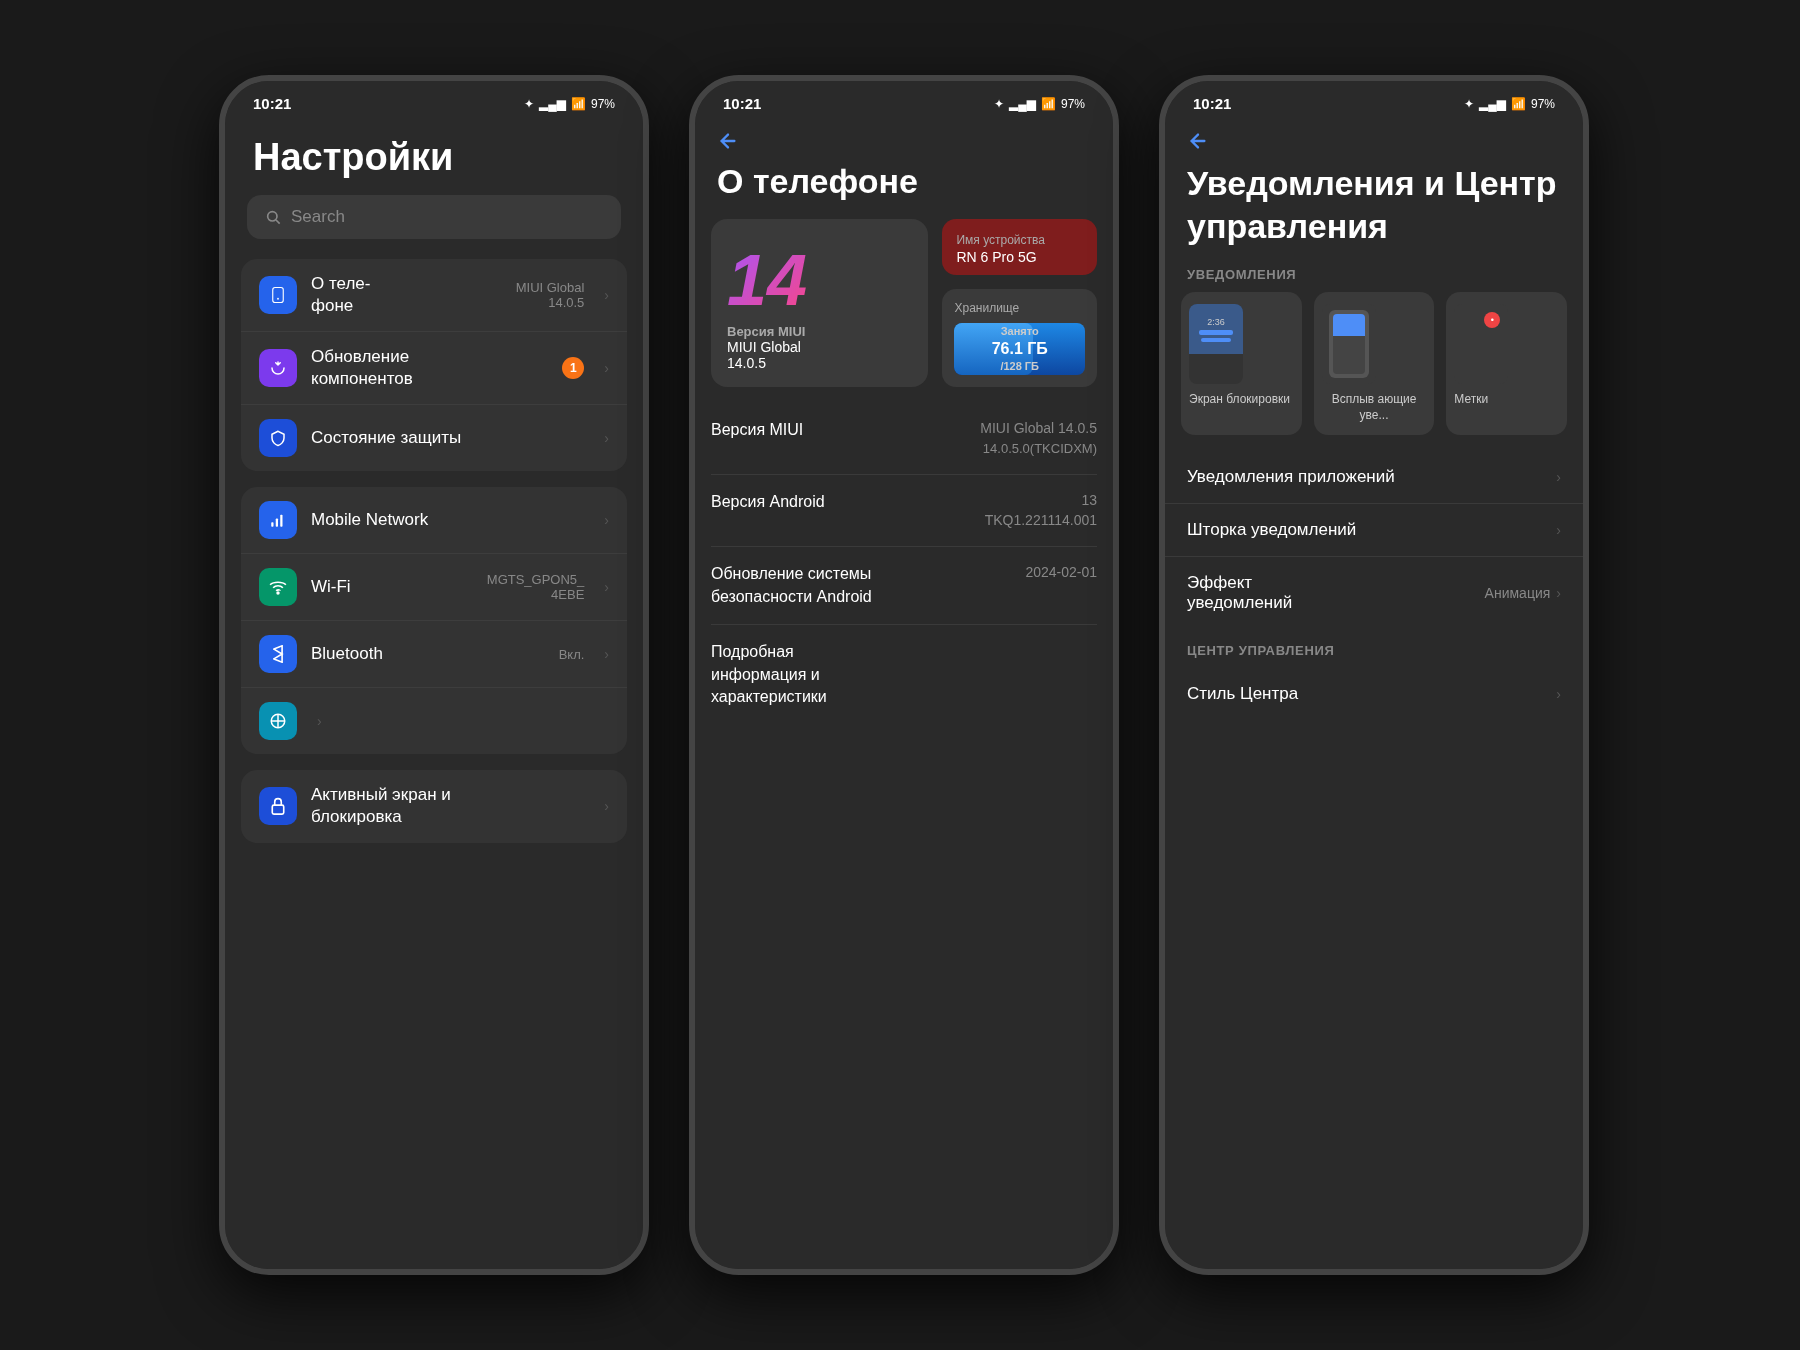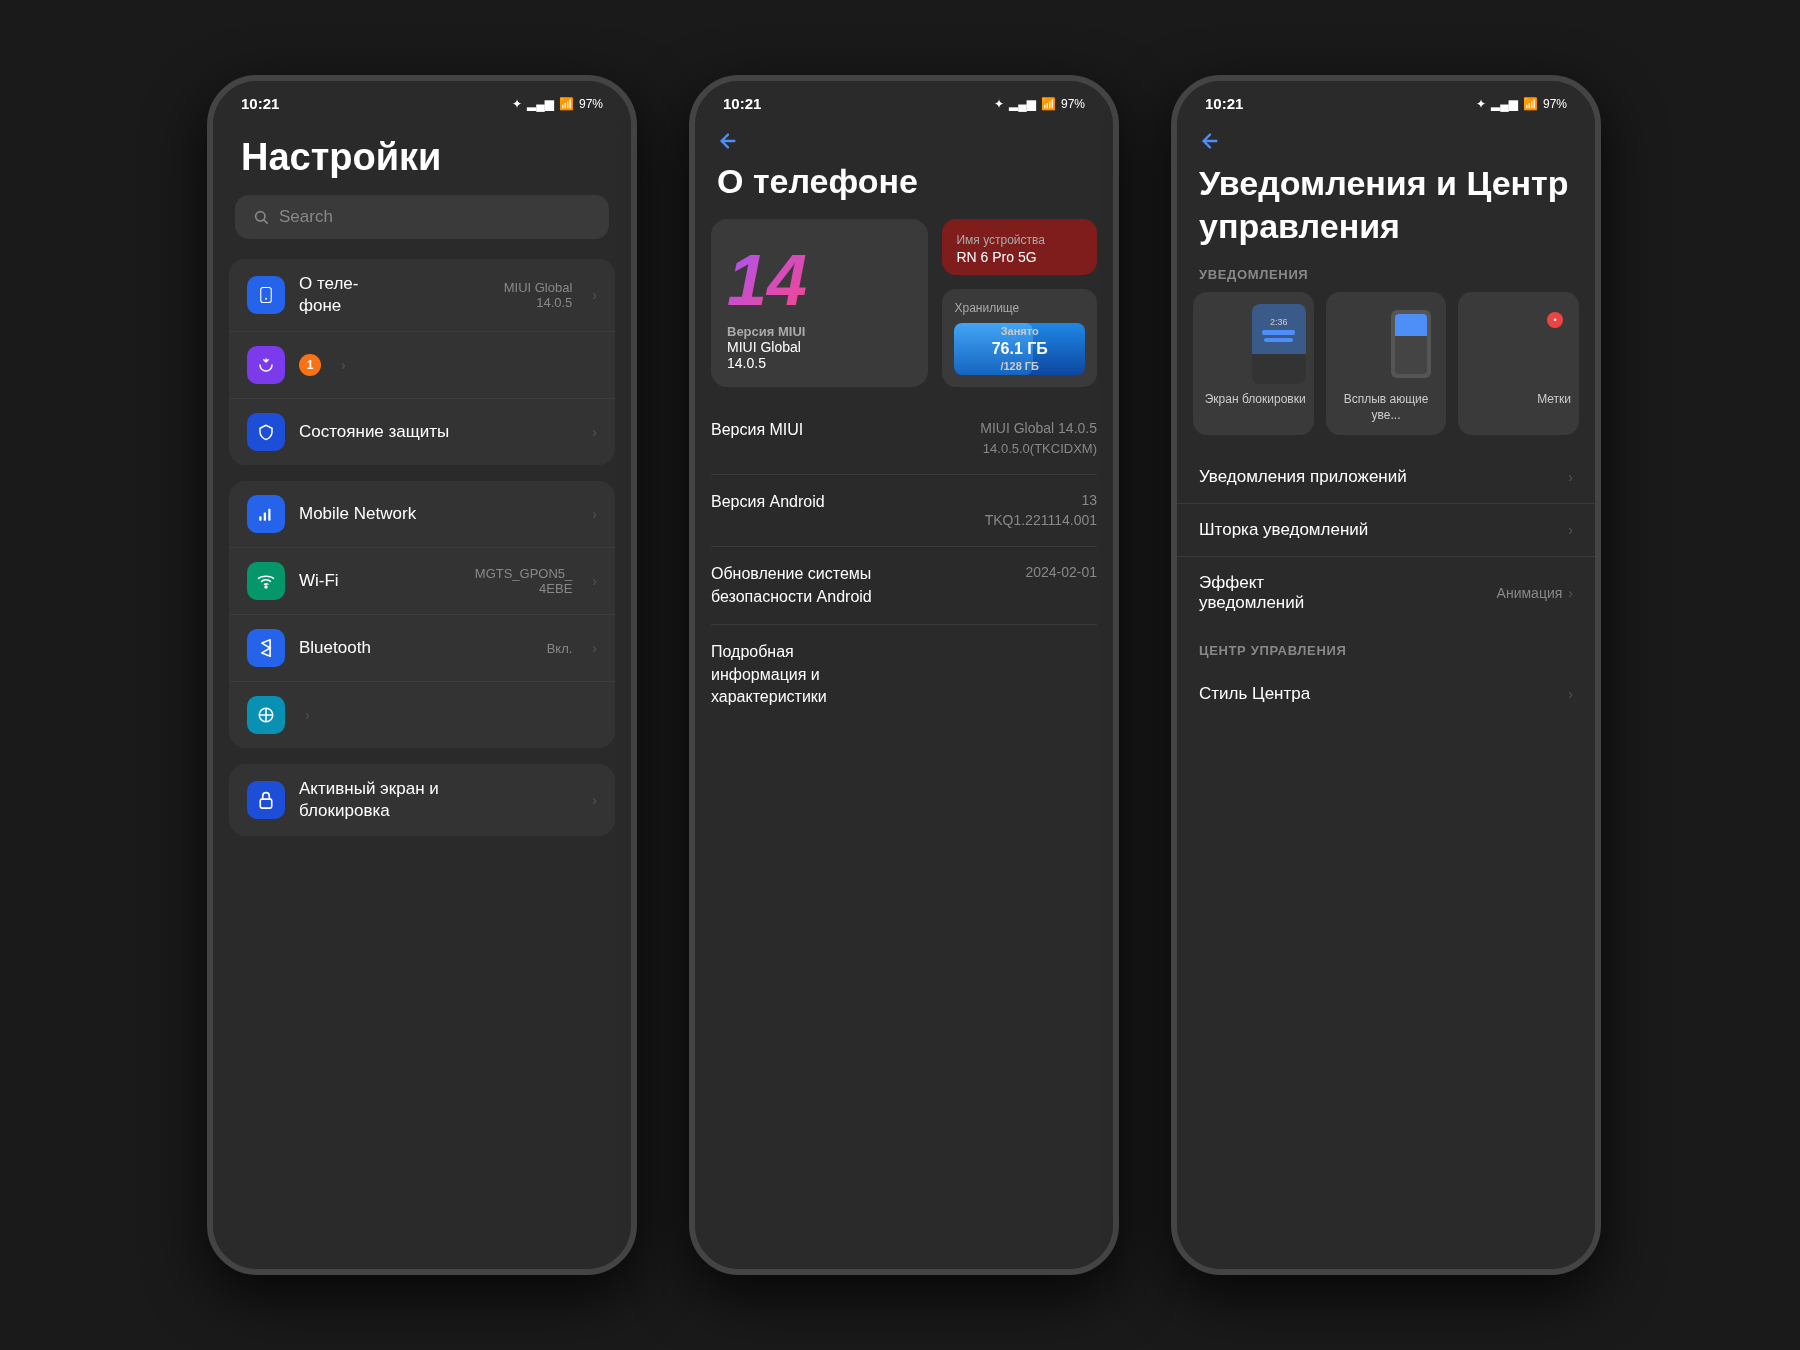--- a/index.html
+++ b/index.html
@@ -11,21 +11,21 @@
       width: 1800px;
       height: 1350px;
       font-family: 'Segoe UI', Arial, sans-serif;
       gap: 40px;
     }
 
     .phone-wrapper {
       display: flex;
       justify-content: center;
       align-items: center;
-      gap: 52px;
+      gap: 40px;
       margin-left: 8px;
     }
 
     .phone {
       width: 430px;
       height: 1200px;
       background: #2a2a2a;
       border-radius: 50px;
       border: 6px solid #444;
       overflow: hidden;
@@ -343,21 +343,21 @@
       padding: 0 16px 16px;
     }
 
     .notif-card {
       flex: 1;
       background: #3a3a3a;
       border-radius: 14px;
       padding: 12px 8px;
       display: flex;
       flex-direction: column;
-      align-items: flex-end;
+      align-items: flex-start;
       gap: 8px;
     }
 
     .notif-card-label {
       color: #ccc;
       font-size: 12px;
       text-align: center;
       line-height: 1.3;
     }
 
@@ -434,20 +434,23 @@
             <div class="item-title">О теле-<br>фоне</div>
           </div>
           <div class="item-value">MIUI Global<br>14.0.5</div>
           <span class="item-arrow">›</span>
         </div>
         <div class="settings-item">
           <div class="item-icon icon-purple">
             <svg width="18" height="18" viewBox="0 0 24 24" fill="white">
                 <path d="M12 4v4m0 0l3-3m-3 3L9 5M4 12a8 8 0 1 0 16 0" stroke="white" stroke-width="2" fill="none" stroke-linecap="round"></path>
               </svg>
+          </div>
+          <div class="item-text">
+            <div class="item-title">Обновление<br>компонентов</div>
           </div>
           <div class="badge-orange">1</div>
           <span class="item-arrow">›</span>
         </div>
         <div class="settings-item">
           <div class="item-icon icon-shield">
             <svg width="18" height="18" viewBox="0 0 24 24" fill="none" stroke="white" stroke-width="2">
                 <path d="M12 3L4 7v5c0 5 4 9 8 10 4-1 8-5 8-10V7L12 3z"></path>
               </svg>
           </div>

